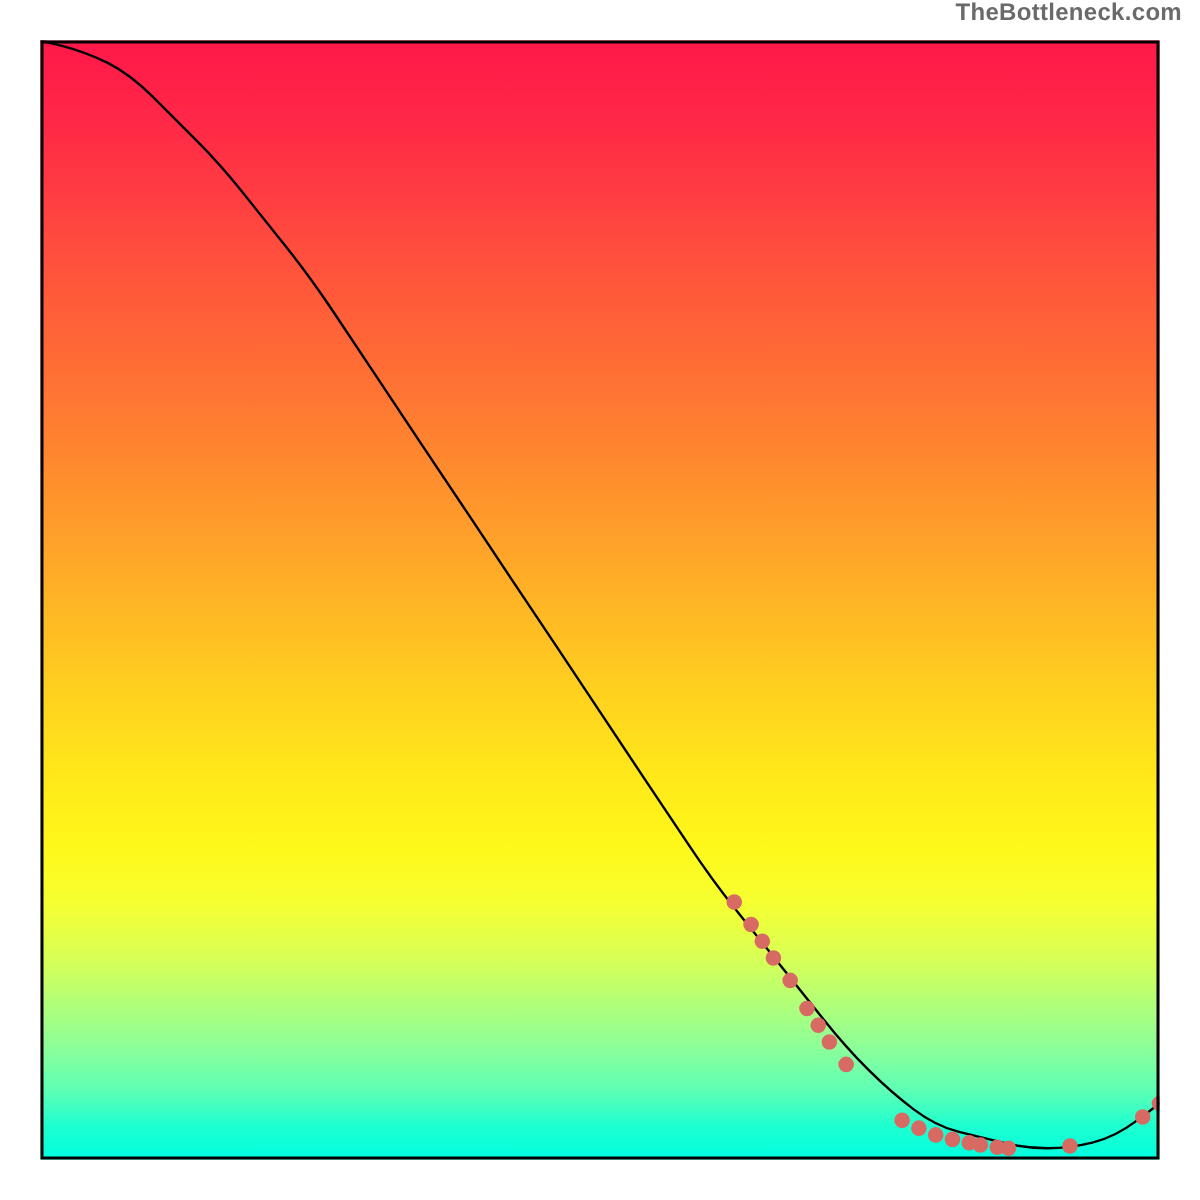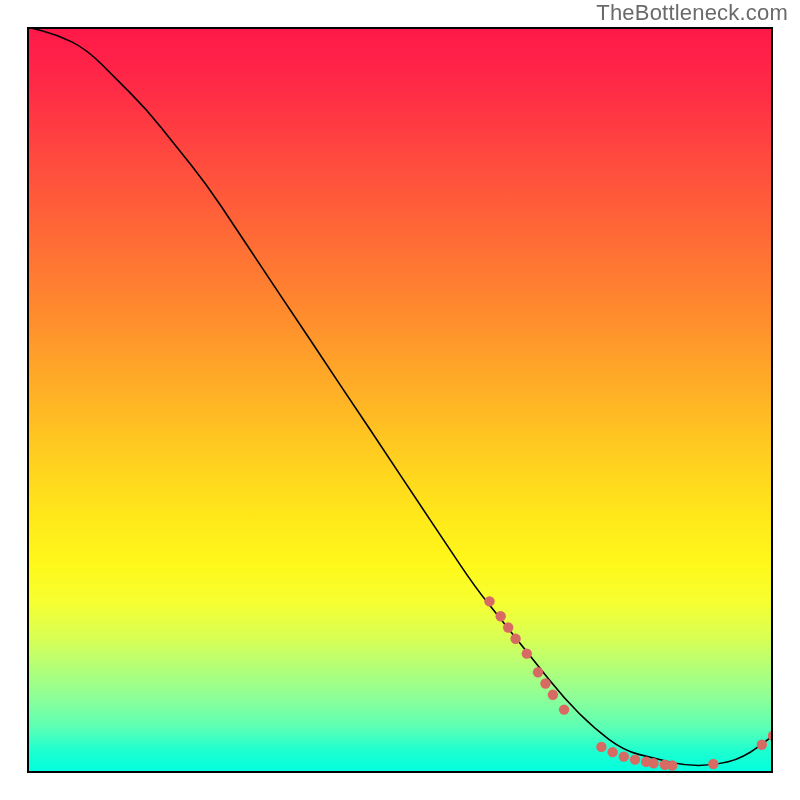--- a/index.html
+++ b/index.html
@@ -13,23 +13,23 @@
   }
   .container {
     position: relative;
     width: 800px;
     height: 800px;
   }
   .watermark {
     position: absolute;
     top: 0px;
     right: 12px;
-    font-size: 22px;
+    font-size: 16px;
     color: #6a6a6a;
-    font-weight: 400;
+    font-weight: 700;
     letter-spacing: 0.2px;
     z-index: 10;
     user-select: none;
   }
   .plot-area {
     position: absolute;
     left: 27px;
     top: 27px;
     width: 746px;
     height: 746px;

